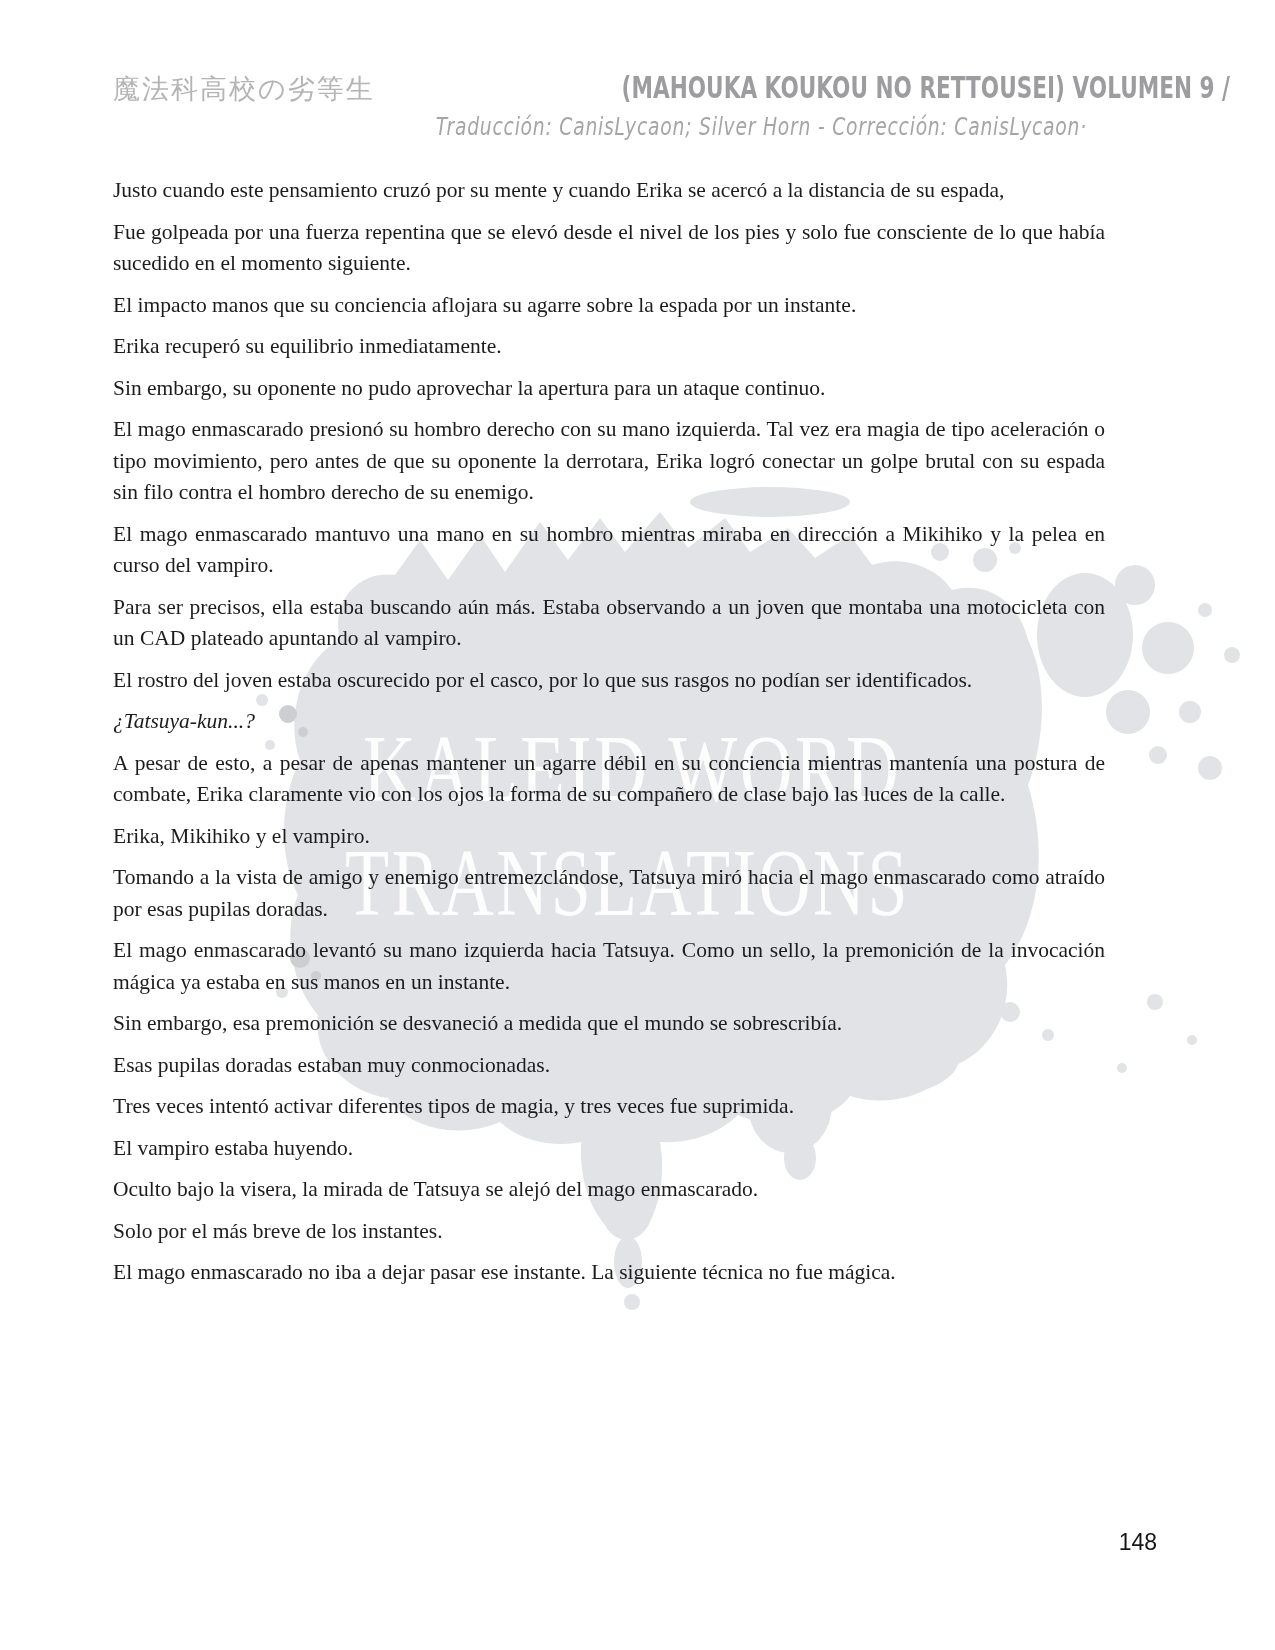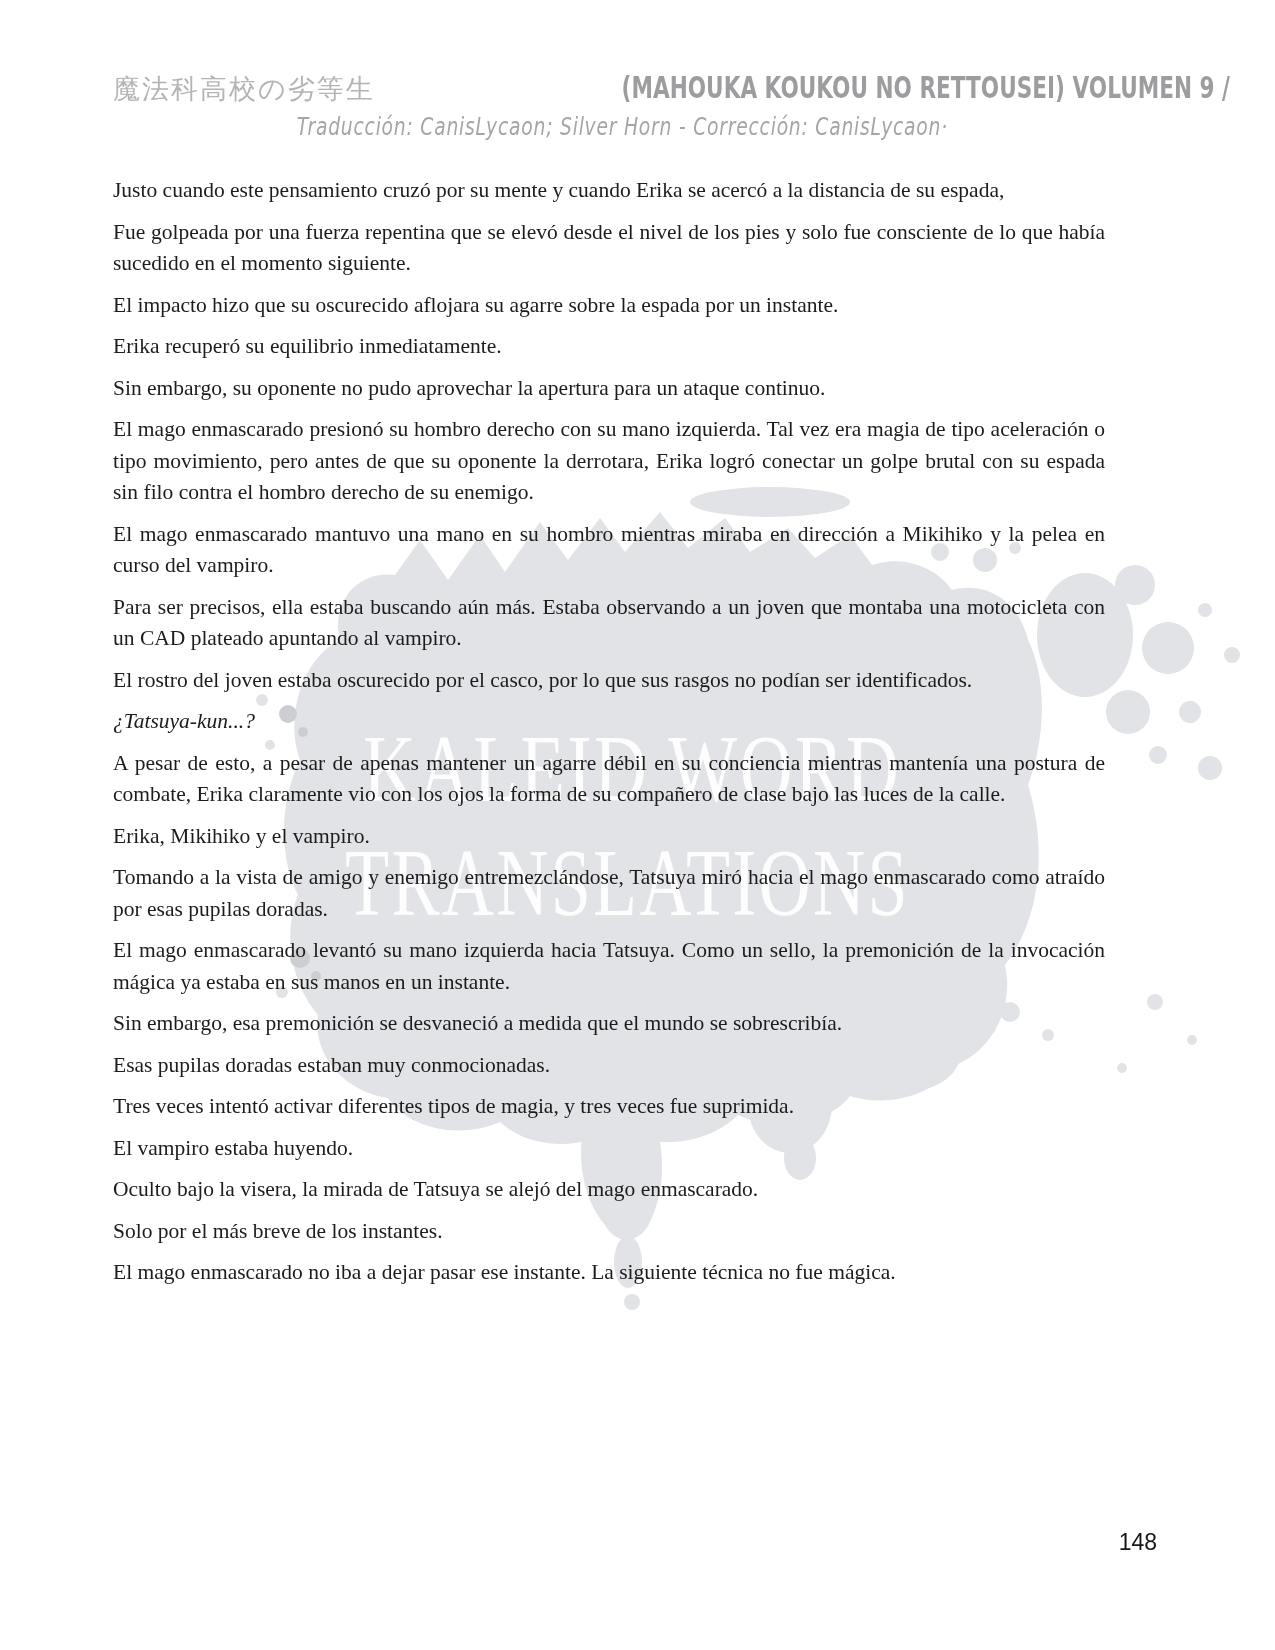--- a/index.html
+++ b/index.html
@@ -14,21 +14,21 @@
   .wm {
     position:absolute; z-index:1; white-space:nowrap; line-height:1;
     font-family:"Liberation Serif","DejaVu Serif",serif;
     font-size:95px; letter-spacing:3px; color:rgba(255,255,255,0.93);
     transform-origin:left top;
   }
   .wm1 { left:363px; top:722px; transform:scaleX(0.77); }
   .wm2 { left:345px; top:836px; transform:scaleX(0.76); }
 
   
-  .header { position:absolute; left:113px; right:188px; top:70px; z-index:2; }
+  .header { position:absolute; left:113px; right:188px; top:70px; text-align:right; z-index:2; }
   .title-line { white-space:nowrap; }
   .title-jp {
     display:inline-block;
     font-family:"Liberation Serif","DejaVu Serif",serif;
     font-size:27px; color:#b4b4b6; letter-spacing:2px;
     vertical-align:baseline;
   }
   .title-latin {
     display:inline-block; margin-left:6px;
     font-family:"DejaVu Sans","Liberation Sans",sans-serif;
@@ -149,21 +149,21 @@
       <span class="title-latin">(MAHOUKA KOUKOU NO RETTOUSEI) VOLUMEN 9 /</span>
     </div>
     <div class="credits">
       <span class="inner">Traducción: CanisLycaon; Silver Horn - Corrección: CanisLycaon·</span>
     </div>
   </div>
 
   <div class="bodytext" id="paragraphs">
       <p class="para">Justo cuando este pensamiento cruzó por su mente y cuando Erika se acercó a la distancia de su espada,</p>
       <p class="para">Fue golpeada por una fuerza repentina que se elevó desde el nivel de los pies y solo fue consciente de lo que había sucedido en el momento siguiente.</p>
-      <p class="para">El impacto hizo que su oscurecido aflojara su agarre sobre la espada por un instante.</p>
+      <p class="para">El impacto manos que su conciencia aflojara su agarre sobre la espada por un instante.</p>
       <p class="para">Erika recuperó su equilibrio inmediatamente.</p>
       <p class="para">Sin embargo, su oponente no pudo aprovechar la apertura para un ataque continuo.</p>
       <p class="para">El mago enmascarado presionó su hombro derecho con su mano izquierda. Tal vez era magia de tipo aceleración o tipo movimiento, pero antes de que su oponente la derrotara, Erika logró conectar un golpe brutal con su espada sin filo contra el hombro derecho de su enemigo.</p>
       <p class="para">El mago enmascarado mantuvo una mano en su hombro mientras miraba en dirección a Mikihiko y la pelea en curso del vampiro.</p>
       <p class="para">Para ser precisos, ella estaba buscando aún más. Estaba observando a un joven que montaba una motocicleta con un CAD plateado apuntando al vampiro.</p>
       <p class="para">El rostro del joven estaba oscurecido por el casco, por lo que sus rasgos no podían ser identificados.</p>
       <p class="para italic">¿Tatsuya-kun...?</p>
       <p class="para">A pesar de esto, a pesar de apenas mantener un agarre débil en su conciencia mientras mantenía una postura de combate, Erika claramente vio con los ojos la forma de su compañero de clase bajo las luces de la calle.</p>
       <p class="para">Erika, Mikihiko y el vampiro.</p>
       <p class="para">Tomando a la vista de amigo y enemigo entremezclándose, Tatsuya miró hacia el mago enmascarado como atraído por esas pupilas doradas.</p>

